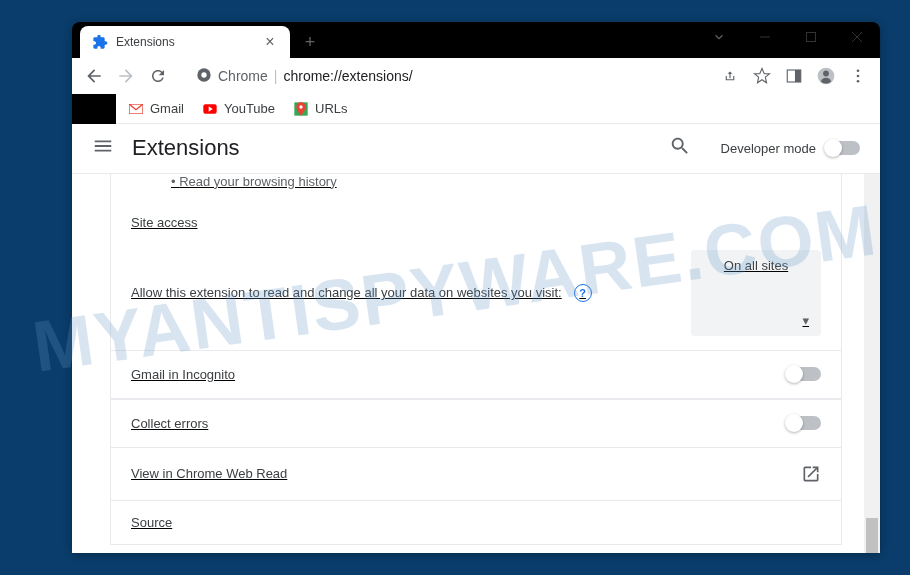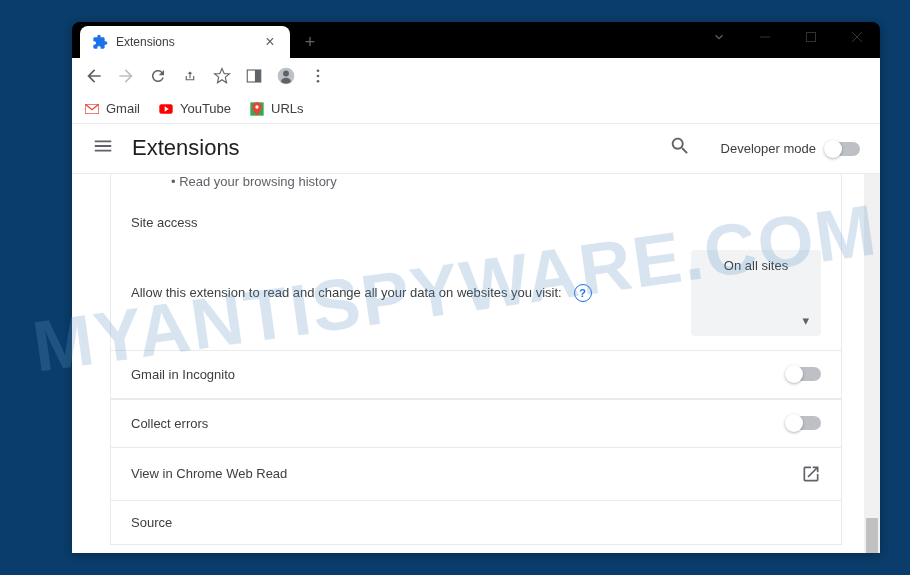--- a/index.html
+++ b/index.html
@@ -21,38 +21,38 @@
     
     .toolbar { background: #fff; height: 36px; display: flex; align-items: center; padding: 0 8px; gap: 4px; }
     .nav-btn { width: 28px; height: 28px; display: flex; align-items: center; justify-content: center; color: #5f6368; cursor: pointer; border-radius: 50%; }
     .nav-btn.disabled { color: #bdc1c6; }
     .address-bar { flex: 1; height: 28px; background: #fff; border-radius: 14px; display: flex; align-items: center; padding: 0 12px; font-size: 14px; color: #5f6368; gap: 6px; margin: 0 8px; }
     .chrome-label { color: #5f6368; }
     .url-divider { color: #bdc1c6; }
     .url-text { color: #202124; }
     .toolbar-icon { width: 28px; height: 28px; display: flex; align-items: center; justify-content: center; color: #5f6368; cursor: pointer; }
     
-    .bookmarks-bar { background: #fff; height: 30px; display: flex; align-items: center; padding: 0 12px; gap: 18px; border-bottom: 1px solid #e8eaed; }
+    .bookmarks-bar { background: #fff; height: 30px; display: flex; align-items: center; padding: 0 12px; gap: 18px; border-bottom: 1px solid #e8eaed; margin-left: 44px; }
     .bookmark { display: flex; align-items: center; gap: 6px; font-size: 13px; color: #3c4043; cursor: pointer; }
     .bm-icon { width: 16px; height: 16px; }
     
     .content-area { flex: 1; background: #fff; display: flex; flex-direction: column; overflow: hidden; position: relative; }
     
     .page-header { height: 56px; display: flex; align-items: center; padding: 0 20px; gap: 18px; border-bottom: 1px solid #e8eaed; }
     .menu-icon { cursor: pointer; color: #5f6368; }
     .page-title { font-size: 22px; color: #202124; font-weight: 400; }
     .header-spacer { flex: 1; }
-    .dev-mode { display: flex; align-items: flex-end; gap: 10px; font-size: 13px; color: #3c4043; }
+    .dev-mode { display: flex; align-items: center; gap: 10px; font-size: 13px; color: #3c4043; }
     .search-btn { cursor: pointer; color: #5f6368; margin-right: 12px; }
     
     .toggle { width: 34px; height: 14px; background: #bdc1c6; border-radius: 7px; position: relative; cursor: pointer; }
     .toggle::after { content: ''; position: absolute; width: 18px; height: 18px; background: #fff; border-radius: 50%; top: -2px; left: -2px; box-shadow: 0 1px 3px rgba(0,0,0,0.3); }
     
     .scroll-body { flex: 1; overflow-y: auto; position: relative; }
-    .content-panel { margin: 0 38px; border: 1px solid #e8eaed; border-top: none; }
+    .content-panel { margin: 0 38px; border: 1px solid #e8eaed; border-top: none; text-decoration: underline; }
     
     .panel-divider { border-top: 1px solid #e8eaed; }
     .panel-row { padding: 16px 20px; display: flex; align-items: center; }
     .panel-row-col { padding: 14px 20px; }
     .row-label { font-size: 13px; color: #3c4043; flex: 1; }
     .row-sublabel { font-size: 13px; color: #5f6368; margin-top: 4px; line-height: 1.5; }
     .bullet-row { padding: 0 20px 12px 60px; font-size: 13px; color: #5f6368; }
     .section-label { font-size: 13px; color: #3c4043; padding: 14px 20px 6px; }
     
     .site-access-row { padding: 14px 20px; display: flex; align-items: center; gap: 12px; }
@@ -119,20 +119,31 @@
     </div>
     <div class="nav-btn disabled">
       <svg width="20" height="20" viewBox="0 0 24 24">
           <path fill="#bdc1c6" d="M12 4l-1.41 1.41L16.17 11H4v2h12.17l-5.58 5.59L12 20l8-8z"></path>
         </svg>
     </div>
     <div class="nav-btn">
       <svg width="18" height="18" viewBox="0 0 24 24">
           <path fill="#5f6368" d="M17.65 6.35C16.2 4.9 14.21 4 12 4c-4.42 0-7.99 3.58-7.99 8s3.57 8 7.99 8c3.73 0 6.84-2.55 7.73-6h-2.08c-.82 2.33-3.04 4-5.65 4-3.31 0-6-2.69-6-6s2.69-6 6-6c1.66 0 3.14.69 4.22 1.78L13 11h7V4l-2.35 2.35z"></path>
         </svg>
+    </div>
+    <div class="address-bar">
+      <span>
+        <svg width="16" height="16" viewBox="0 0 24 24">
+            <circle cx="12" cy="12" r="10" fill="#5f6368"></circle>
+            <circle cx="12" cy="12" r="4" fill="#fff"></circle>
+          </svg>
+      </span>
+      <span class="chrome-label">Chrome</span>
+      <span class="url-divider">|</span>
+      <span class="url-text">chrome://extensions/</span>
     </div>
     <div class="toolbar-icon">
       <svg width="18" height="18" viewBox="0 0 24 24">
           <path fill="none" stroke="#5f6368" stroke-width="1.5" d="M14 9l-2-2-2 2M12 7v8M7 12v5h10v-5"></path>
         </svg>
     </div>
     <div class="toolbar-icon">
       <svg width="18" height="18" viewBox="0 0 24 24">
           <path fill="none" stroke="#5f6368" stroke-width="1.5" d="M12 2l3 7h7l-5.5 4.5L18 21l-6-4-6 4 1.5-7.5L2 9h7z"></path>
         </svg>

